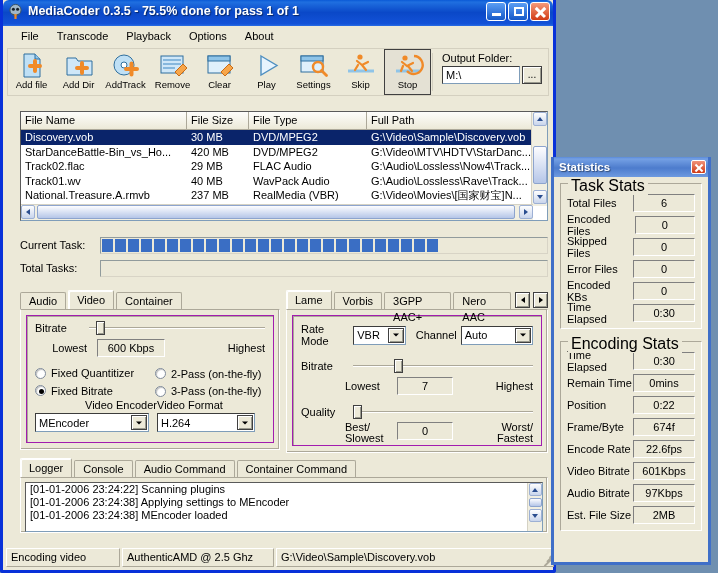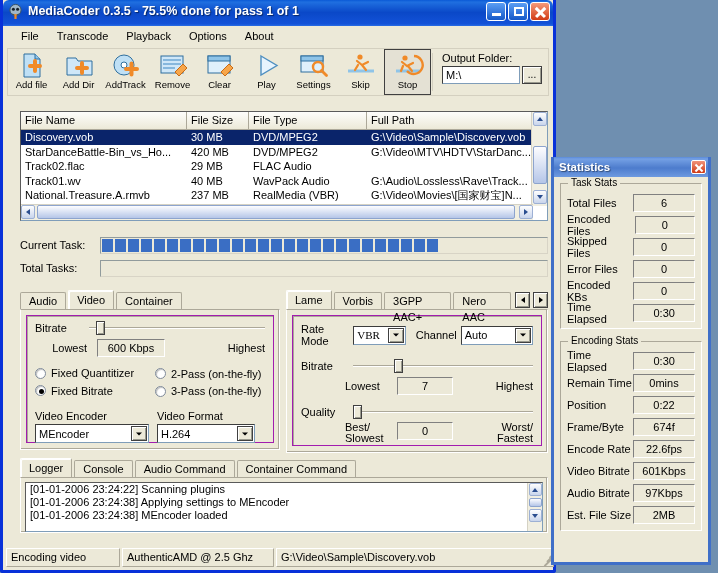--- a/index.html
+++ b/index.html
@@ -131,21 +131,21 @@
   .statwin{position:absolute;left:551px;top:157px;width:160px;height:408px;background:#ece9d8;
            border:3px solid #3f6fc8;border-top:0;}
   .stat-title{height:20px;background:linear-gradient(180deg,#5a8ad8 0%,#74a0e4 10%,#4d7ccd 55%,#6d9ae0 100%);
               display:flex;align-items:center;padding:0 2px 0 5px;}
   .stat-title span{color:#fff;font-weight:bold;font-size:11.5px;flex:1 1 auto;text-shadow:1px 1px 1px rgba(0,0,0,.45);}
   .stat-close{width:15px;height:14px;border:1px solid #fff;border-radius:2px;position:relative;
               background:linear-gradient(180deg,#f0937a,#cf3a16);}
   .stat-close i{position:absolute;left:2px;top:5.5px;width:10px;height:2px;background:#fff;}
   .group{margin:6px 6px 0 6px;border:1px solid #aca899;border-right-color:#fff;border-bottom-color:#fff;
          padding:10px 6px 6px 6px;position:relative;}
-  .group>.gtitle{position:absolute;top:-7px;left:7px;background:#ece9d8;padding:0 3px;font-size:10px;}
+  .group>.gtitle{position:absolute;top:-7px;left:7px;background:#ece9d8;padding:0 3px;font-size:16px;}
   .srow{display:flex;align-items:center;height:18px;margin-bottom:4px;}
   .srow .sl{flex:1 1 auto;font-size:11px;}
   .srow .sv{width:62px;height:18px;background:#ece9d8;border:1px solid #808080;border-right-color:#fff;
             border-bottom-color:#fff;text-align:center;font-size:11px;line-height:16px;}
 </style>
 </head>
 <body>
 
 <div class="win">
 
@@ -310,20 +310,21 @@
       <div class="fl-row">
         <div class="c1">StarDanceBattle-Bin_vs_Ho...</div>
         <div class="c2">420 MB</div>
         <div class="c3">DVD/MPEG2</div>
         <div class="c4">G:\Video\MTV\HDTV\StarDanc...</div>
       </div>
       <div class="fl-row">
         <div class="c1">Track02.flac</div>
         <div class="c2">29 MB</div>
         <div class="c3">FLAC Audio</div>
+        <div class="c4">G:\Audio\Lossless\Now4\Track...</div>
       </div>
       <div class="fl-row">
         <div class="c1">Track01.wv</div>
         <div class="c2">40 MB</div>
         <div class="c3">WavPack Audio</div>
         <div class="c4">G:\Audio\Lossless\Rave\Track...</div>
       </div>
       <div class="fl-row">
         <div class="c1">National.Treasure.A.rmvb</div>
         <div class="c2">237 MB</div>
@@ -411,21 +412,21 @@
               <span class="rdot on"></span>
               <span>Fixed Bitrate</span>
             </div>
           </div>
           <div class="radio">
             <span class="rdot"></span>
             <span>3-Pass (on-the-fly)</span>
           </div>
         </div>
 
-        <div style="display:flex;margin-top:12px;">
+        <div style="display:flex;margin-top:1px;text-align:right;">
           <div style="width:122px;">Video Encoder</div>
           <div>Video Format</div>
         </div>
         <div style="display:flex;margin-top:2px;gap:8px;">
           <div class="combo" style="width:114px;">
             <span>MEncoder</span>
             <span class="cbtn">
                 <span class="arw dn"></span>
               </span>
           </div>
@@ -454,21 +455,21 @@
         <div class="navbtn">
             <span class="arw rt"></span>
           </div>
       </div>
     </div>
     <div class="tabbody" style="height:144px;">
       <div class="inner-frame" style="height:131px;margin:5px;padding:7px 8px;">
 
         <div style="display:flex;align-items:center;">
           <span style="margin-right:4px;">Rate Mode</span>
-          <div class="combo" style="width:58px;font-family:Liberation Serif, serif;">
+          <div class="combo" style="width:58px;">
             <span>VBR</span>
             <span class="cbtn">
                 <span class="arw dn"></span>
               </span>
           </div>
           <span style="margin:0 4px 0 10px;">Channel</span>
           <div class="combo" style="width:80px;">
             <span>Auto</span>
             <span class="cbtn">
                 <span class="arw dn"></span>

